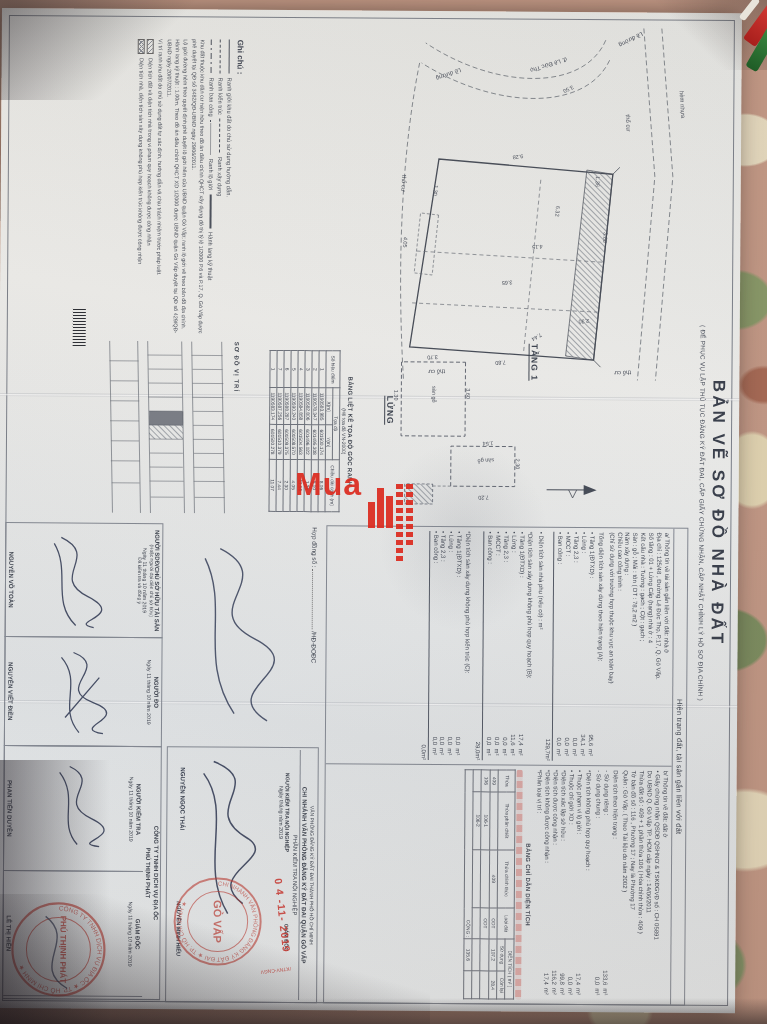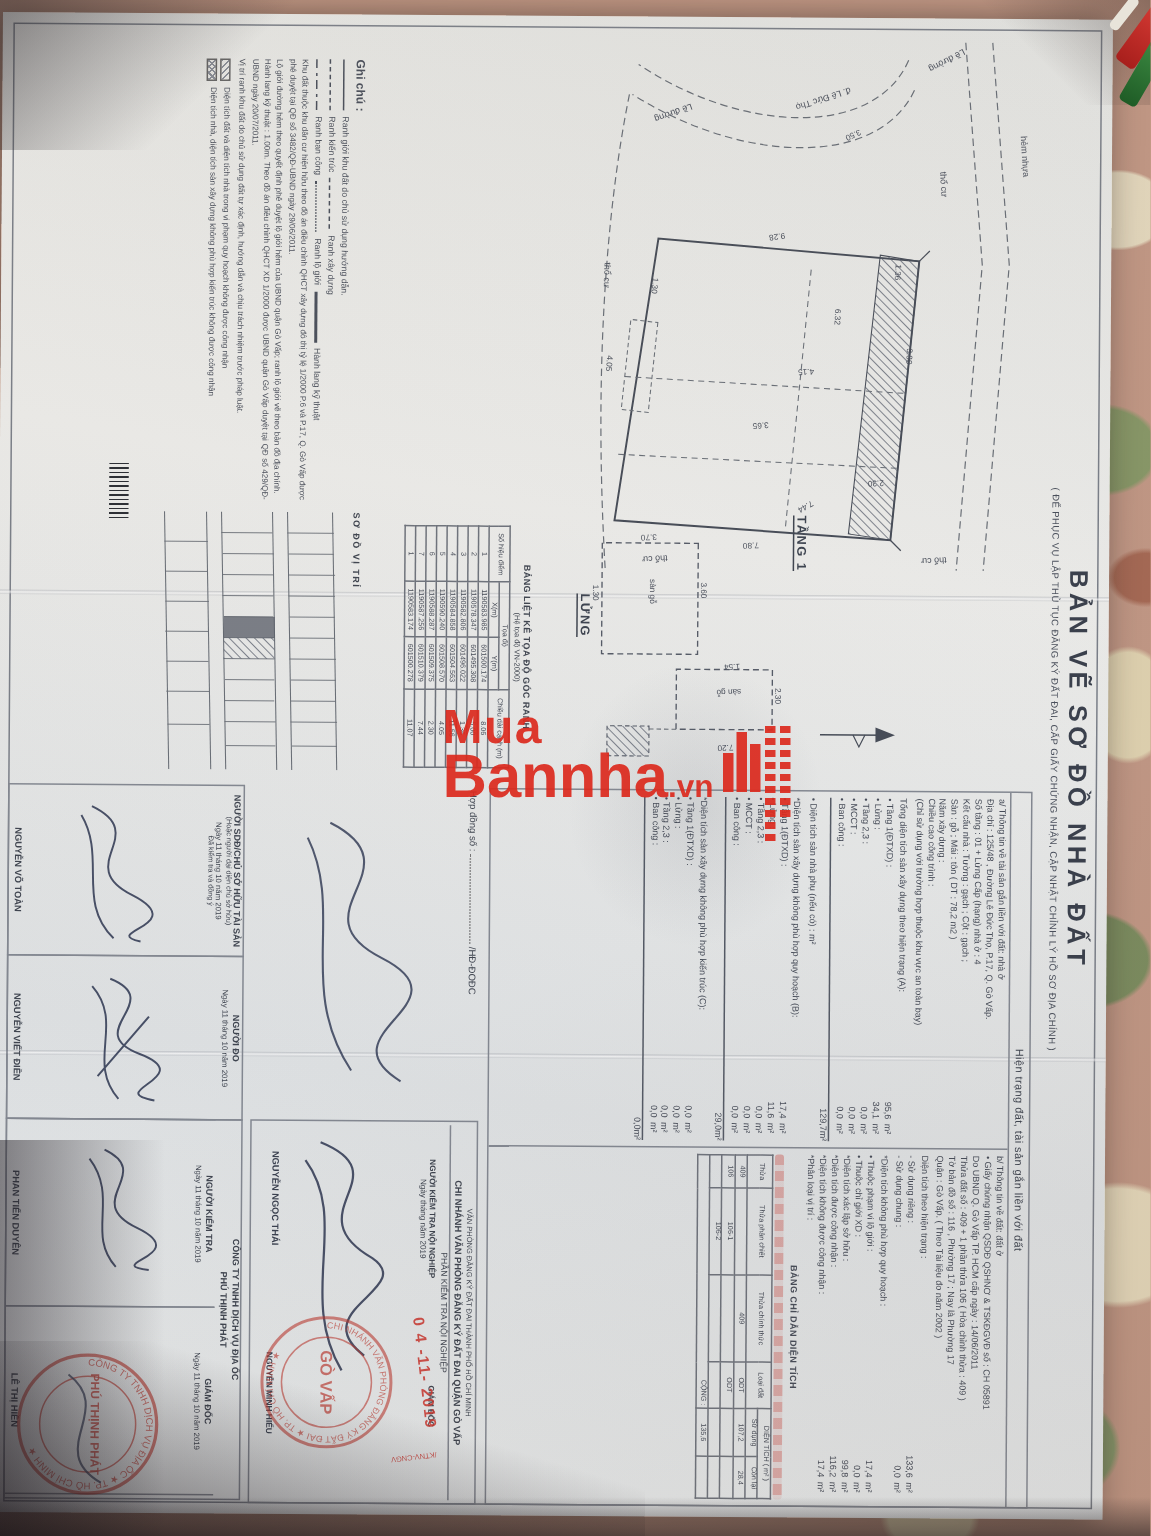--- a/index.html
+++ b/index.html
@@ -711,21 +711,20 @@
 <div class="shadow" id="sh-bl"></div>
 <div class="shadow" id="sh-b"></div>
 
 <div class="pen" id="pen-red"></div>
 <div class="pen" id="pen-green"></div>
 <div class="pen" id="pen-white"></div>
 
 <div class="wm">
   <div class="wm-text">
     <div class="a">Mua</div>
-    <div class="b"><span>Bannha</span><span class="vn">.vn</span></div>
   </div>
   <div class="wm-glyphs">
     <span class="bars">
         <i style="height:26px"></i>
         <i style="height:40px"></i>
         <i style="height:32px"></i>
       </span>
     <span class="gcol"></span>
     <span class="gcol" style="height:64px"></span>
   </div>

